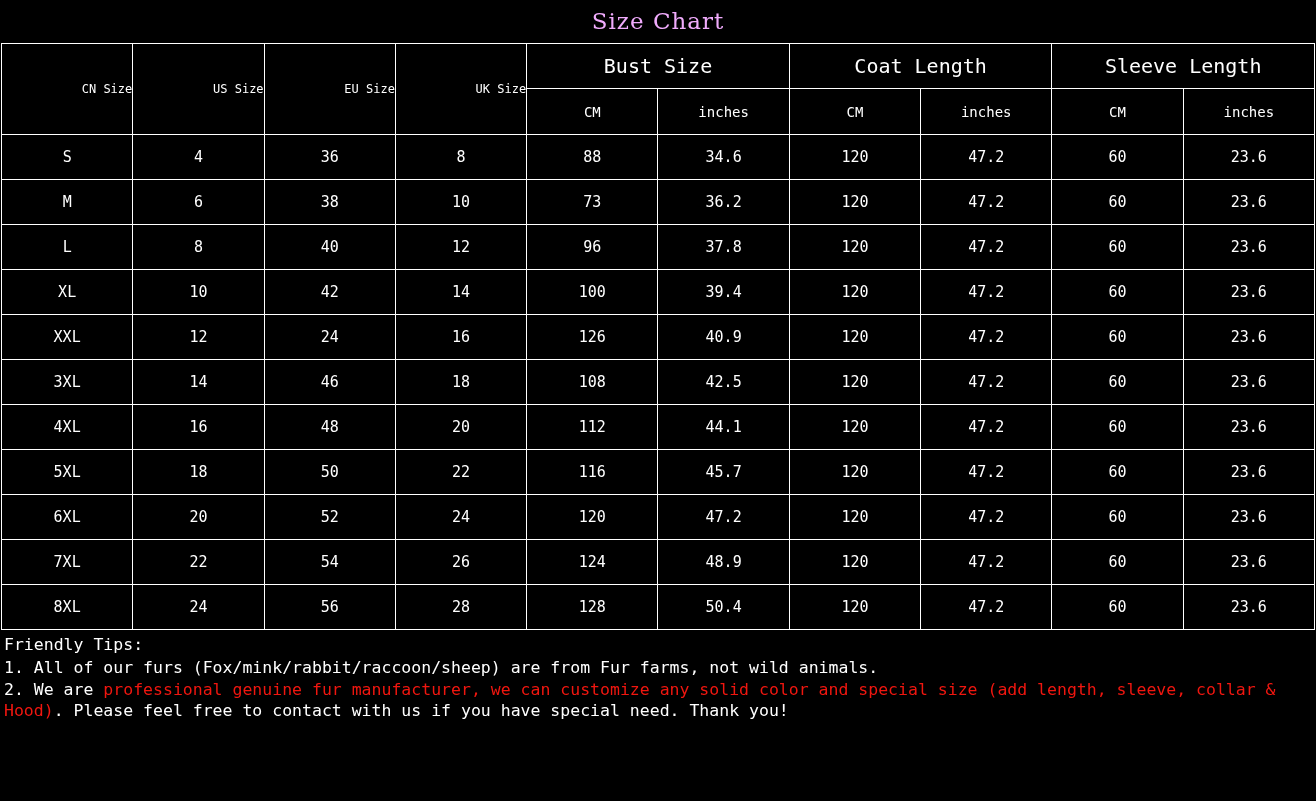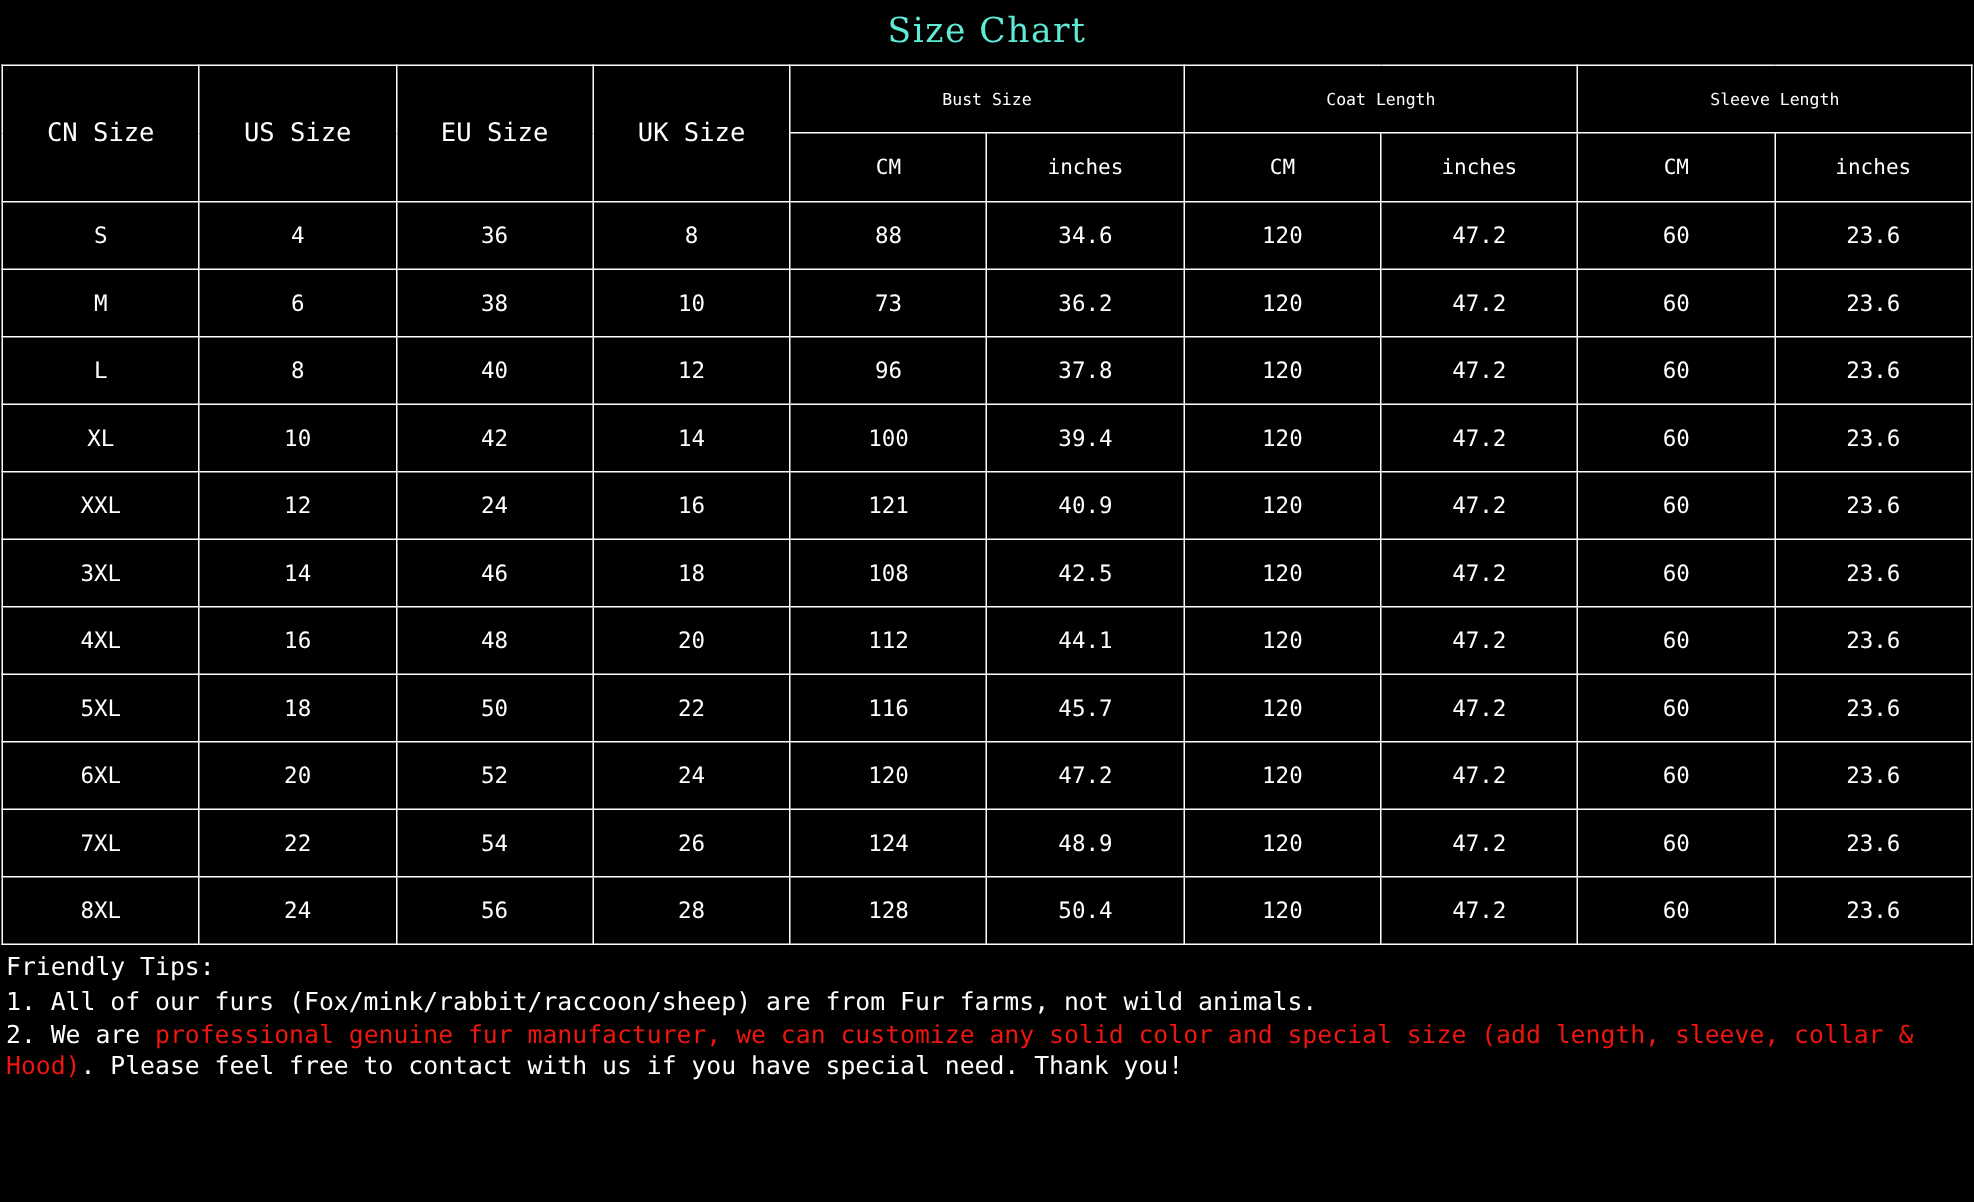--- a/index.html
+++ b/index.html
@@ -19,21 +19,21 @@
     height: 801px;
     background: #000000;
     position: relative;
     box-sizing: border-box;
   }
   .title {
     text-align: center;
     font-size: 23px;
     letter-spacing: 1px;
     padding: 8px 0 9px 0;
-    color: #5eead4;
+    color: #f0abfc;
     font-family: "DejaVu Serif", serif;
   }
   table.size-chart {
     border-collapse: collapse;
     width: 1314px;
     margin: 0 1px;
     table-layout: fixed;
   }
   table.size-chart th, table.size-chart td {
     border: 1px solid #ffffff;
@@ -41,30 +41,31 @@
     text-align: center;
     font-size: 15px;
     font-family: "DejaVu Sans Mono", monospace;
     font-weight: normal;
     padding: 0;
     height: 44px;
     vertical-align: middle;
   }
   table.size-chart th.grp {
     height: 44px;
-    font-size: 11px;
+    font-size: 20px;
   }
   table.size-chart th.sub {
     height: 45px;
     font-size: 14px;
     text-align: center;
   }
   table.size-chart th.tall {
     height: 89px;
-    font-size: 17px;
+    font-size: 12px;
+    text-align: right;
   }
   .tips {
     padding: 4px 20px 0 4px;
     font-size: 16.5px;
     line-height: 1.32;
     font-family: "DejaVu Sans Mono", monospace;
     color: #ffffff;
   }
   .tips .line {
     white-space: normal;
@@ -150,21 +151,21 @@
         <td>120</td>
         <td>47.2</td>
         <td>60</td>
         <td>23.6</td>
       </tr>
       <tr>
         <td>XXL</td>
         <td>12</td>
         <td>24</td>
         <td>16</td>
-        <td>121</td>
+        <td>126</td>
         <td>40.9</td>
         <td>120</td>
         <td>47.2</td>
         <td>60</td>
         <td>23.6</td>
       </tr>
       <tr>
         <td>3XL</td>
         <td>14</td>
         <td>46</td>

